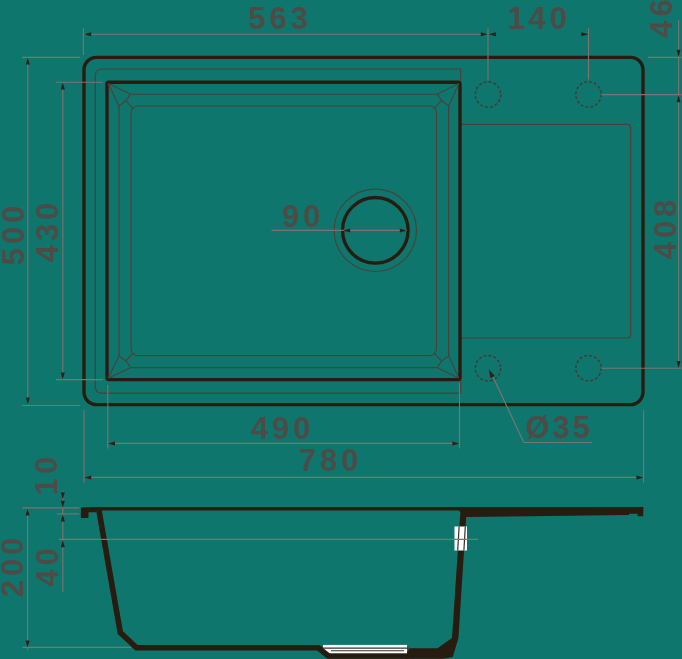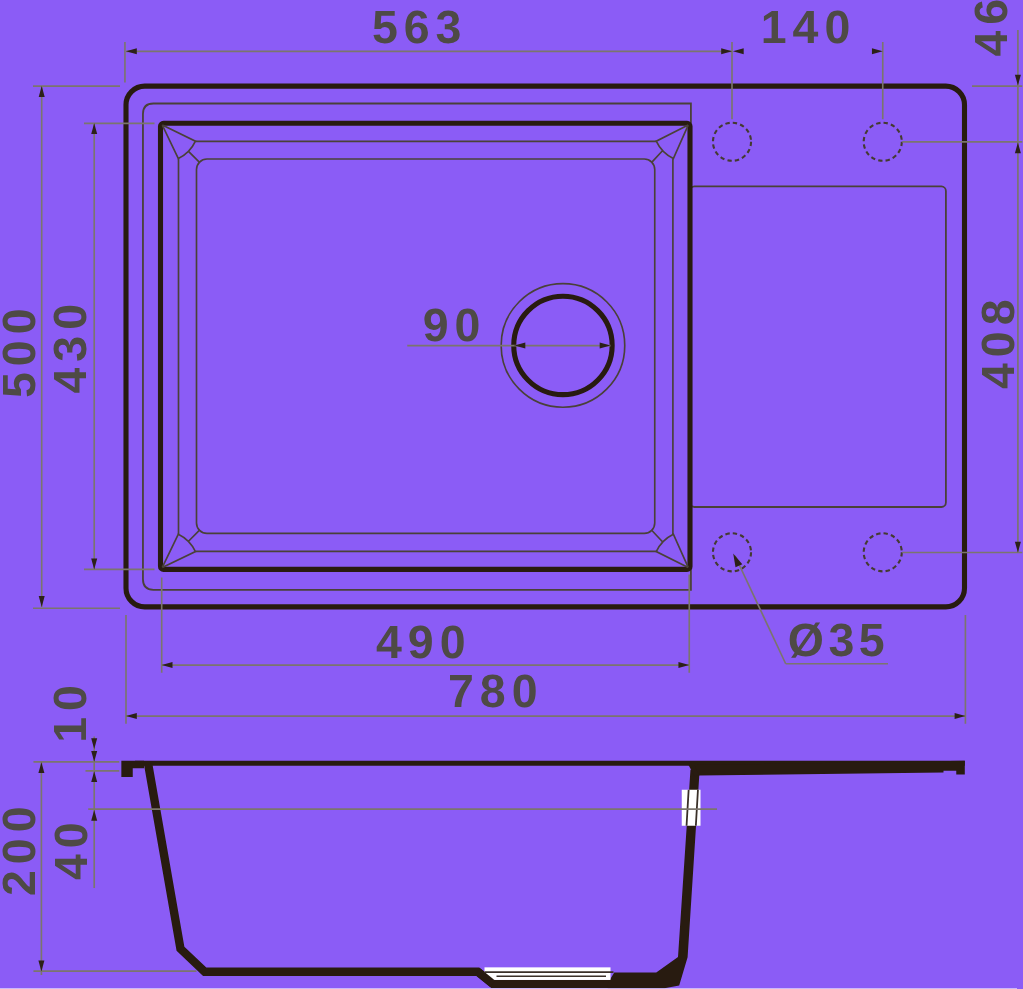--- a/index.html
+++ b/index.html
@@ -1,16 +1,16 @@
 <!DOCTYPE html>
 <html><head>
 <meta charset="utf-8">
 <style>
   html,body{margin:0;padding:0;background:#ffffff;}
-  .page{width:682px;height:659px;position:relative;overflow:hidden;background:#8b5cf6;}
+  .page{width:682px;height:659px;position:relative;overflow:hidden;background:#0f766e;}
   text{font-family:"Liberation Sans",sans-serif;font-weight:bold;fill:#4e4a46;}
   .dim{font-size:31px;letter-spacing:4px;}
 </style>
 </head>
 <body>
 <div class="page">
 <svg width="682" height="659" viewBox="0 0 682 659" xmlns="http://www.w3.org/2000/svg">
 <defs>
   <path id="arr" d="M0,0 L-7.2,-2 L-7.2,2 Z" fill="#2c2118"></path>
 </defs>

